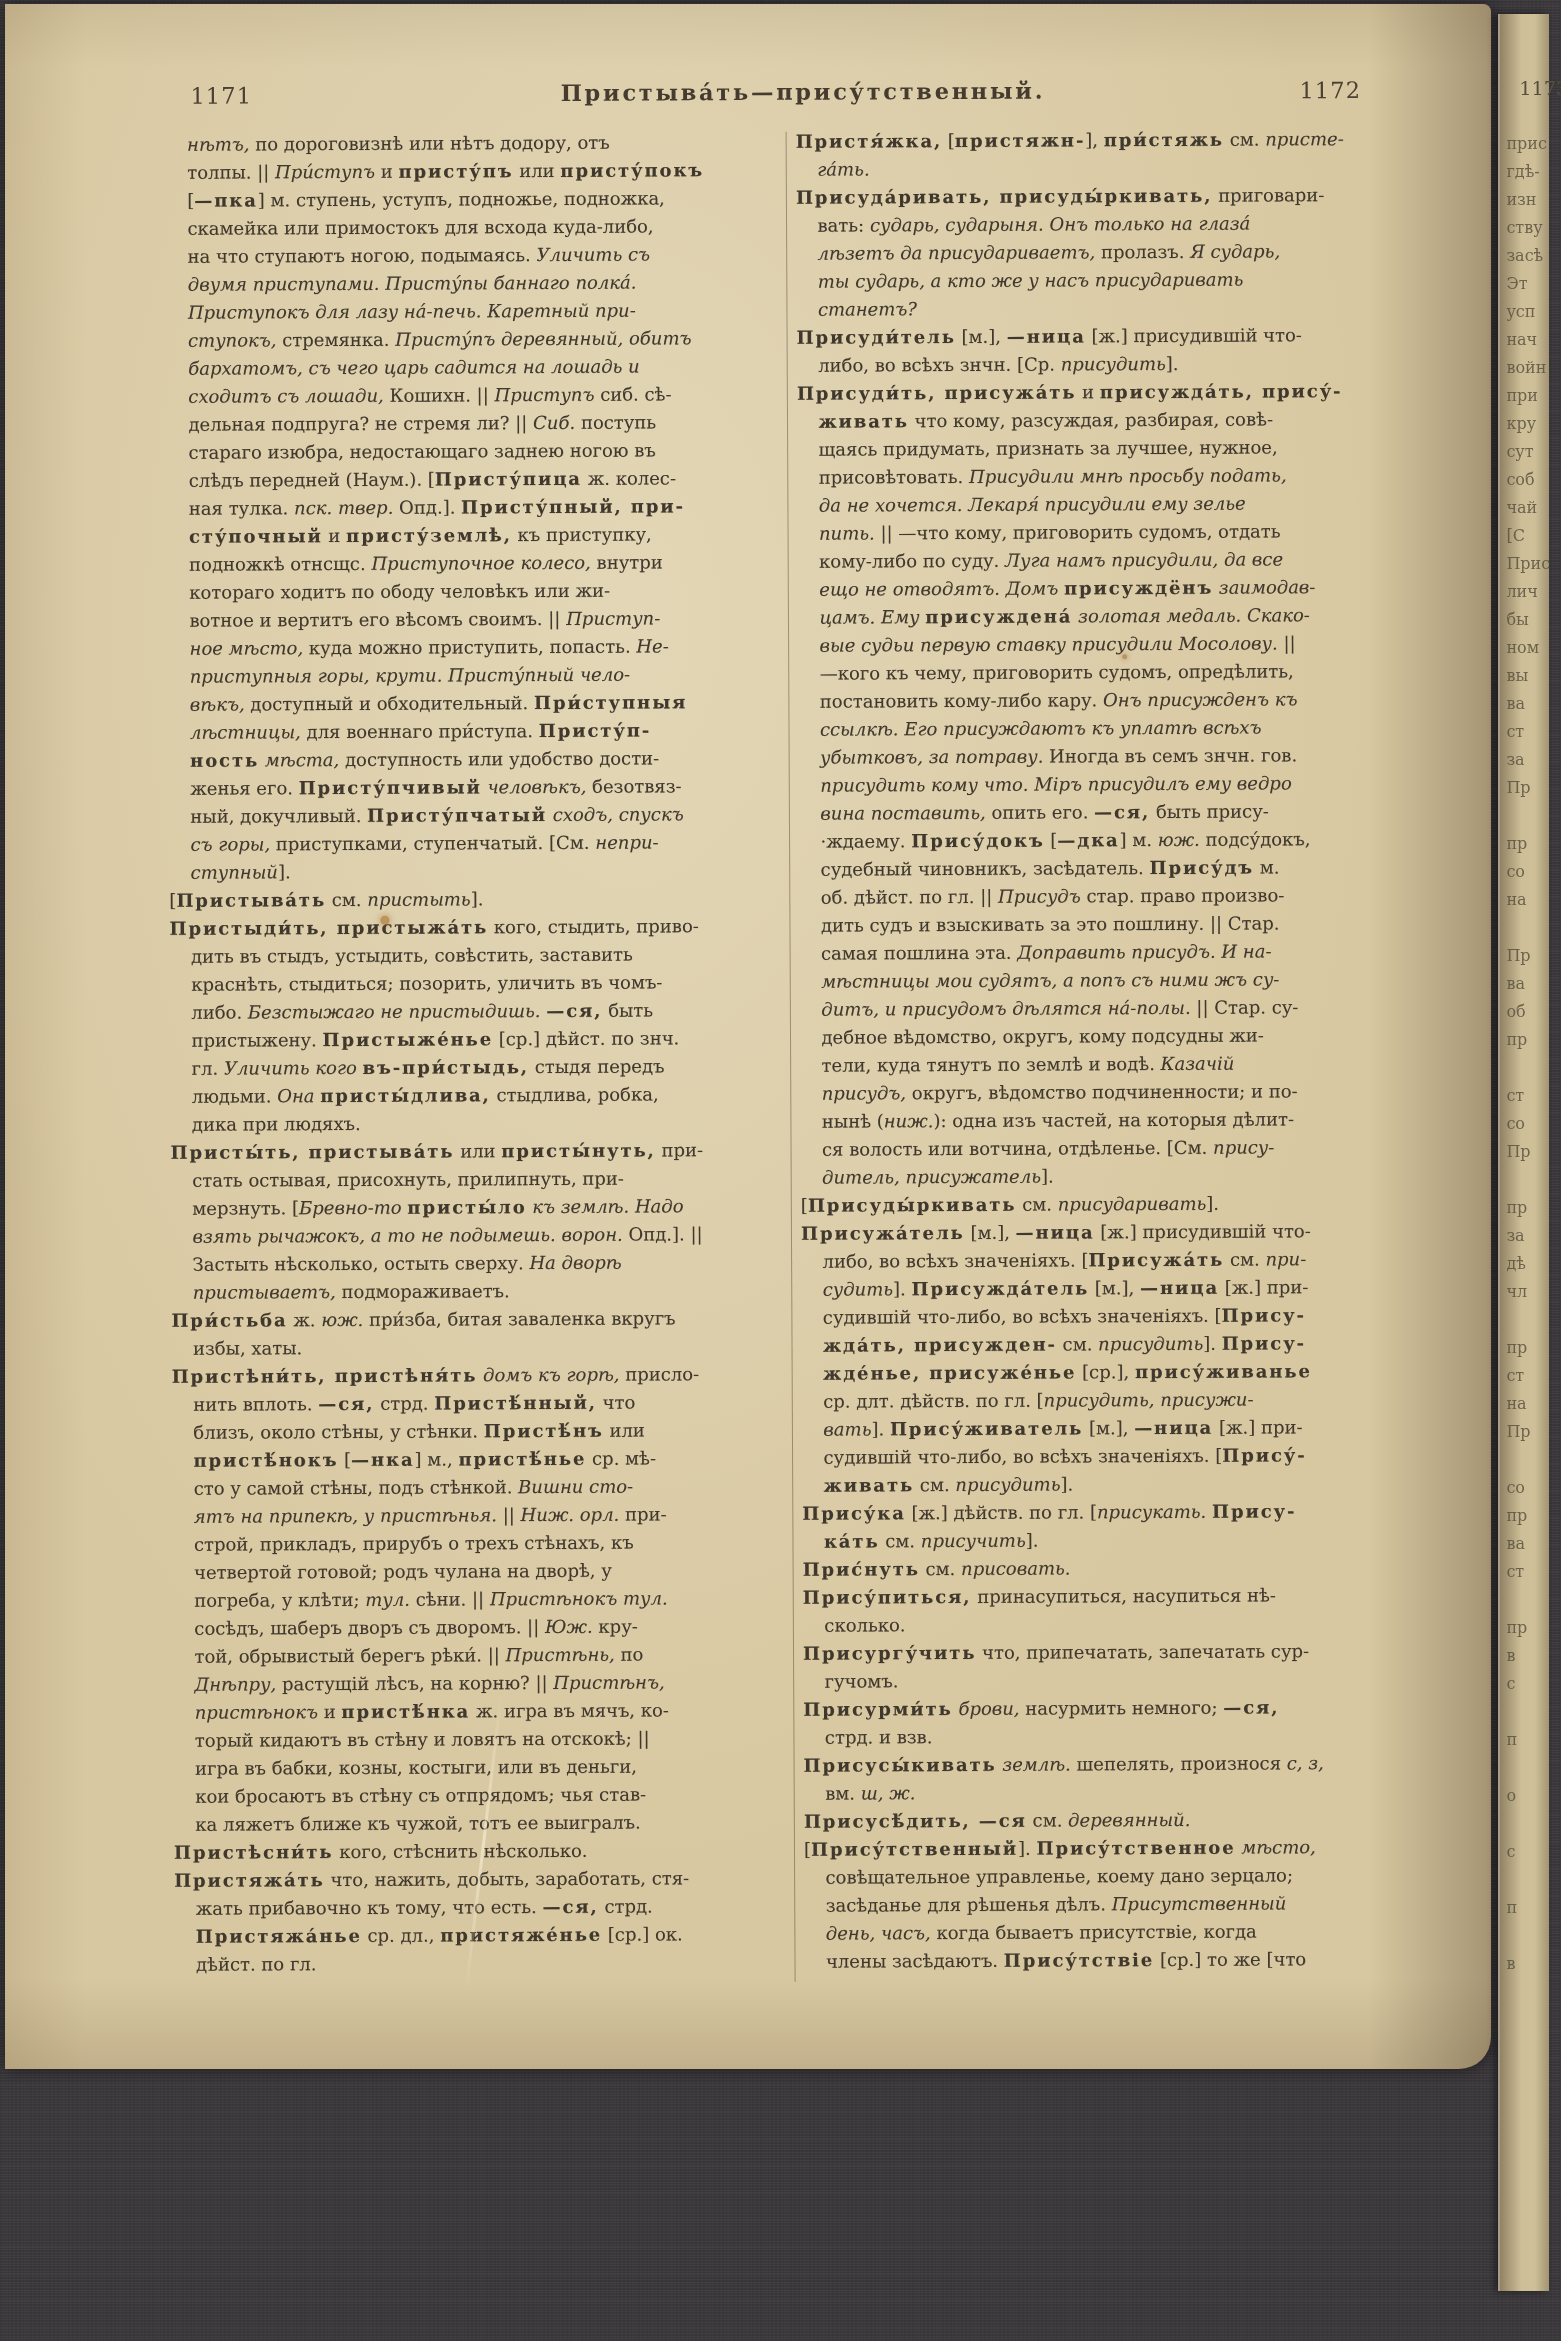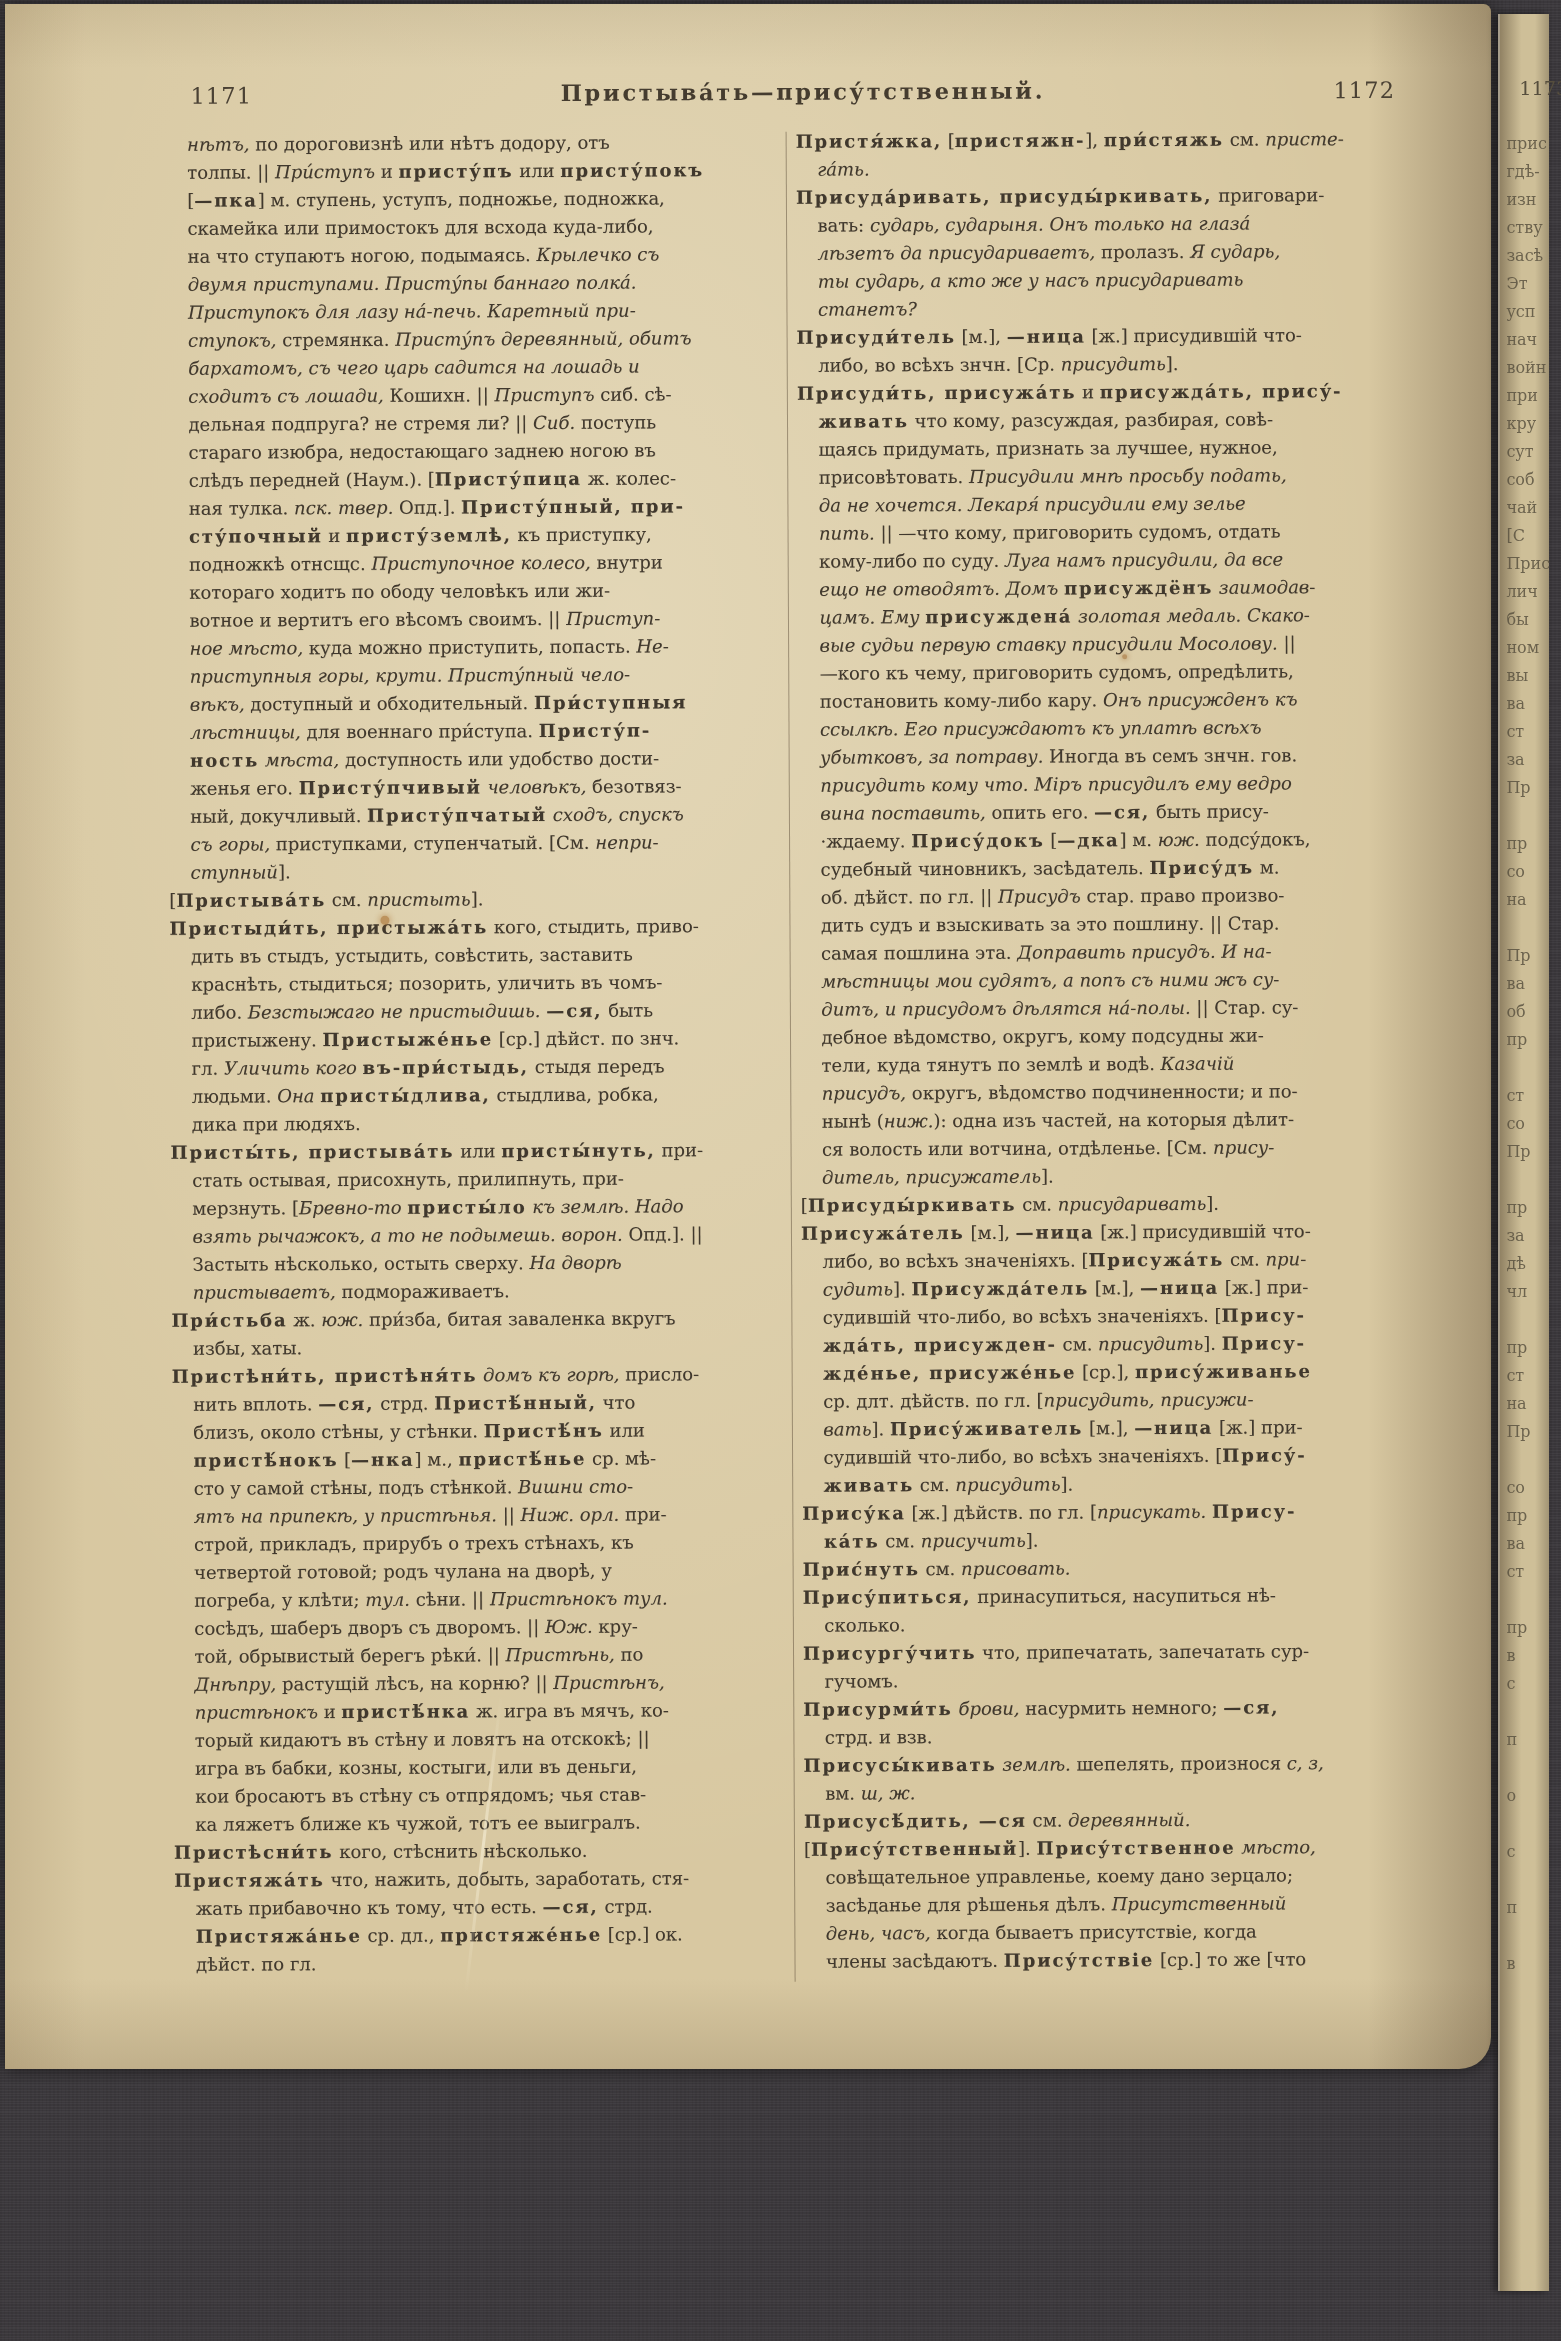--- a/index.html
+++ b/index.html
@@ -19,21 +19,21 @@
       linear-gradient(270deg, rgba(85,66,42,.38), transparent 123px),
       linear-gradient(0deg, rgba(110,90,60,.22), transparent 91px),
       linear-gradient(180deg, rgba(120,100,65,.14), transparent 64px),
       #d8c8a1;
     border-bottom-right-radius:32px;border-top-right-radius:7.5px;
     box-shadow:0 0 18px rgba(0,0,0,.55);
   }
   .content{position:absolute;inset:0;transform:rotate(-0.28deg);transform-origin:50% 40%;}
   .pageno{position:absolute;top:76px;font-size:22.5px;color:#4a4134;letter-spacing:1.1px;}
   .pn-left{left:189px;}
-  .pn-right{left:1332px;}
+  .pn-right{left:1298px;}
   .running-title{
     position:absolute;left:185px;top:75px;width:1233px;text-align:center;
     font-size:22.5px;font-weight:bold;letter-spacing:2.7px;color:#453c2f;
   }
   .col{position:absolute;top:124px;font-size:18px;line-height:28px;color:#40382d;
        text-shadow:0.3px 0.3px 0 rgba(70,58,44,.28);}
   .col-left{left:164px;width:617px;}
   .col-right{left:794px;width:633px;}
   .line{white-space:nowrap;padding-left:21.4px;height:28px;}
   .line.entry{padding-left:0;}
@@ -70,21 +70,21 @@
     <div class="running-title">Пристыва́ть—прису́тственный.</div>
     <div class="pageno pn-right">1172</div>
 
     <div class="divider"></div>
 
     <div id="col-left" class="col col-left">
         <div class="line cont"><i>нѣтъ,</i> по дороговизнѣ или нѣтъ додору, отъ</div>
         <div class="line cont">толпы. || <i>При́ступъ</i> и <span class="hw">присту́пъ</span> или <span class="hw">присту́покъ</span></div>
         <div class="line cont">[<span class="hw">—пка</span>] м. ступень, уступъ, подножье, подножка,</div>
         <div class="line cont">скамейка или примостокъ для всхода куда-либо,</div>
-        <div class="line cont">на что ступаютъ ногою, подымаясь. <i>Крылечко съ</i></div>
+        <div class="line cont">на что ступаютъ ногою, подымаясь. <i>Уличить съ</i></div>
         <div class="line cont"><i>двумя приступами. Присту́пы баннаго полка́.</i></div>
         <div class="line cont"><i>Приступокъ для лазу на́-печь. Каретный при-</i></div>
         <div class="line cont"><i>ступокъ,</i> стремянка. <i>Присту́пъ деревянный, обитъ</i></div>
         <div class="line cont"><i>бархатомъ, съ чего царь садится на лошадь и</i></div>
         <div class="line cont"><i>сходитъ съ лошади,</i> Кошихн. || <i>Приступъ</i> сиб. сѣ-</div>
         <div class="line cont">дельная подпруга? не стремя ли? || <i>Сиб.</i> поступь</div>
         <div class="line cont">стараго изюбра, недостающаго заднею ногою въ</div>
         <div class="line cont">слѣдъ передней (Наум.). [<span class="hw">Присту́пица</span> ж. колес-</div>
         <div class="line cont">ная тулка. <i>пск. твер.</i> Опд.]. <span class="hw">Присту́пный, при-</span></div>
         <div class="line cont"><span class="hw">сту́почный</span> и <span class="hw">присту́землѣ,</span> къ приступку,</div>

